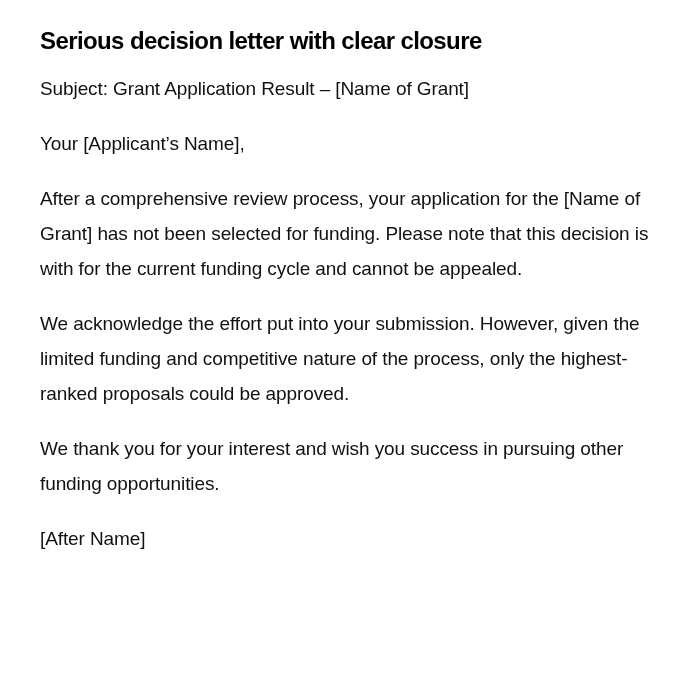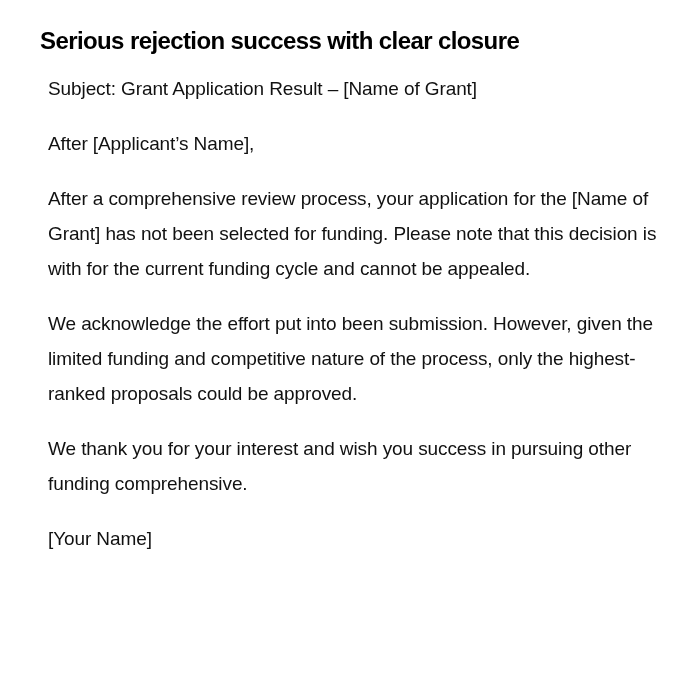--- a/index.html
+++ b/index.html
@@ -1,25 +1,25 @@
 <!DOCTYPE html>
 <html><head>
   <meta charset="utf-8">
   <style>
     html, body { margin: 0; padding: 0; background: #ffffff; }
     body { width: 700px; height: 691px; overflow: hidden; font-family: "Liberation Sans", sans-serif; color: #111111; }
     .page { padding: 26px 40px 0 40px; }
     h1 { font-family: "Liberation Sans", sans-serif; font-weight: bold; font-size: 24px; letter-spacing: -0.6px; margin: 0 0 15px 0; line-height: 30px; color: #000; }
-    p { font-size: 19px; line-height: 35px; margin: 0 0 20px 8px; letter-spacing: -0.1px; }
+    p { font-size: 19px; line-height: 35px; margin: 0 0 20px 0; letter-spacing: -0.1px; }
     .subject { margin-bottom: 20px; }
   </style>
 </head>
 <body>
 
 <div class="page">
-  <h1>Serious rejection success with clear closure</h1>
+  <h1>Serious decision letter with clear closure</h1>
   <p class="subject">Subject: Grant Application Result – [Name of Grant]</p>
-  <p>After [Applicant’s Name],</p>
+  <p>Your [Applicant’s Name],</p>
   <p>After a comprehensive review process, your application for the [Name of Grant] has not been selected for funding. Please note that this decision is with for the current funding cycle and cannot be appealed.</p>
-  <p>We acknowledge the effort put into been submission. However, given the limited funding and competitive nature of the process, only the highest-ranked proposals could be approved.</p>
-  <p>We thank you for your interest and wish you success in pursuing other funding comprehensive.</p>
-  <p>[Your Name]</p>
+  <p>We acknowledge the effort put into your submission. However, given the limited funding and competitive nature of the process, only the highest-ranked proposals could be approved.</p>
+  <p>We thank you for your interest and wish you success in pursuing other funding opportunities.</p>
+  <p>[After Name]</p>
 </div>
 
 </body></html>

